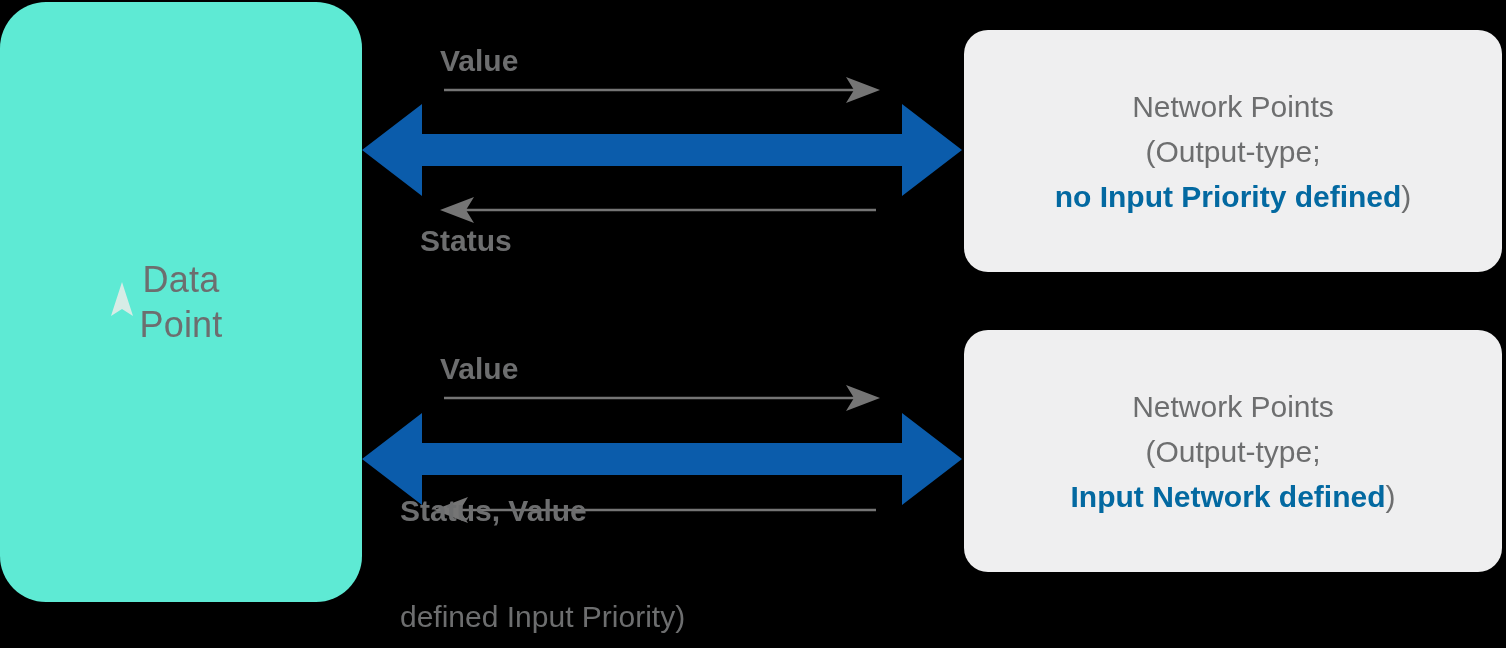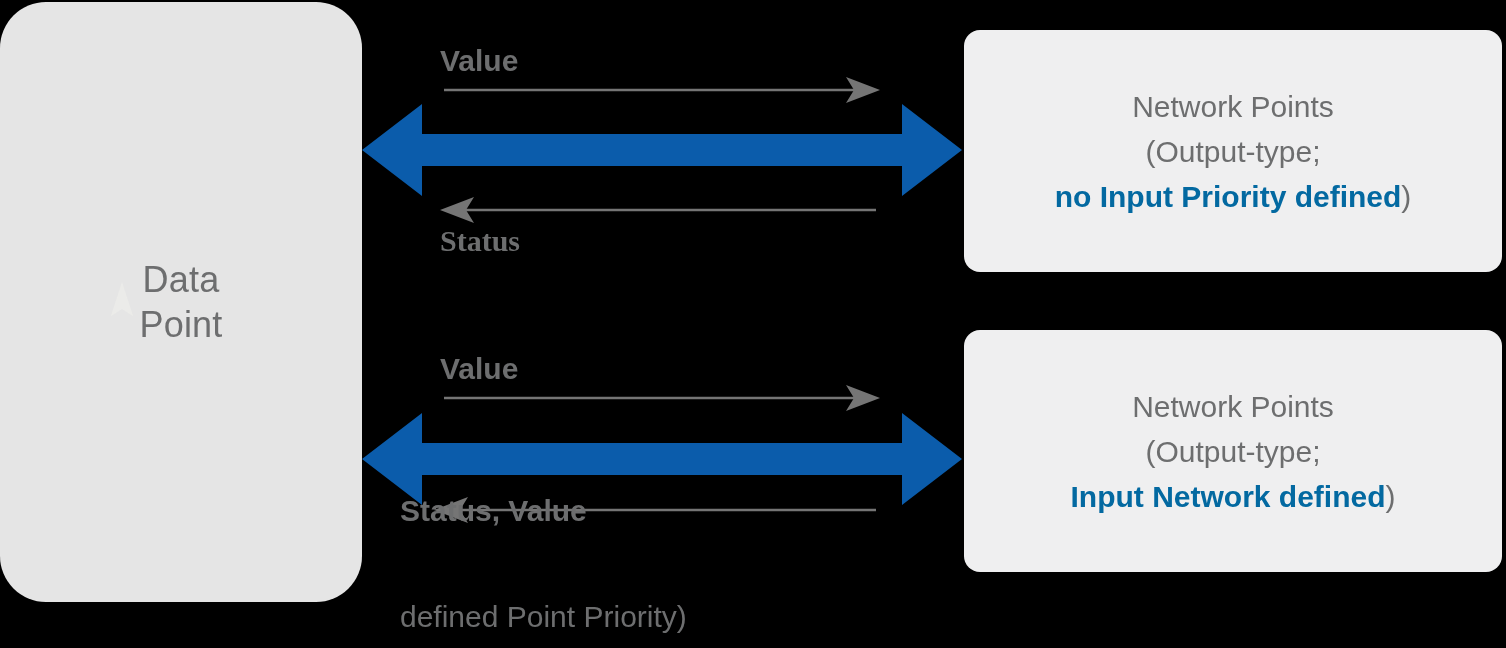--- a/index.html
+++ b/index.html
@@ -24,37 +24,37 @@
     align-items: center;
     justify-content: center;
     text-align: center;
   }
 
   #data-point-box {
     left: 0px;
     top: 2px;
     width: 362px;
     height: 600px;
-    background: #e5e5e5;
+    background: #5eead4;
     border-radius: 46px;
   }
   #data-point-label {
     color: #6d6e6f;
     font-size: 36px;
     line-height: 45px;
     font-weight: 400;
     letter-spacing: 0.2px;
   }
 
   .np-box {
     left: 964px;
     width: 538px;
     height: 242px;
     background: #efeff0;
-    border-radius: 16px;
+    border-radius: 24px;
   }
   #np-box-top  { top: 30px; }
   #np-box-bottom { top: 330px; }
 
   .np-text {
     color: #6d6e6f;
     font-size: 30px;
     line-height: 45px;
     font-weight: 400;
   }
@@ -94,21 +94,21 @@
     font-size: 30px;
     line-height: 38px;
   }
   .caption-regular {
     font-weight: 400;
     font-size: 30px;
     line-height: 42px;
   }
 
   #label-value-top    { left: 440px; top: 42px;  width: 440px; }
-  #label-status-top   { left: 440px; top: 222px; width: 440px; font-family: Liberation Serif, serif; }
+  #label-status-top   { left: 420px; top: 222px; width: 440px; }
   #label-value-bottom { left: 440px; top: 350px; width: 440px; }
   #label-status-value-bottom { left: 400px; top: 492px; width: 520px; }
   #note-bottom        { left: 400px; top: 554px; width: 520px; }
 
   
   #cursor-artifact {
     position: absolute;
     left: 110px;
     top: 280px;
     width: 24px;
@@ -178,16 +178,16 @@
   <div class="caption caption-bold" id="label-value-top">Value</div>
 
   <div class="caption caption-bold" id="label-status-top">Status</div>
 
   <div class="caption caption-bold" id="label-value-bottom">Value</div>
 
   <div class="caption caption-bold" id="label-status-value-bottom">Status, Value</div>
 
   <div class="caption caption-regular" id="note-bottom">
     <br>
-    <span>defined Point Priority)</span>
+    <span>defined Input Priority)</span>
   </div>
 
 </div>
 
 </body></html>

